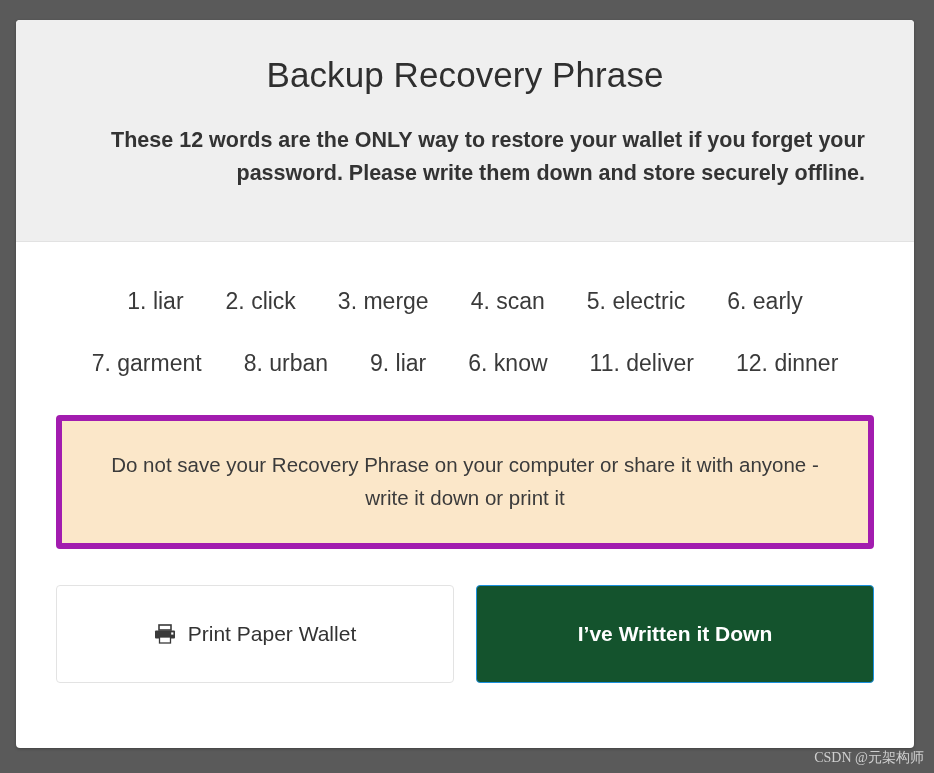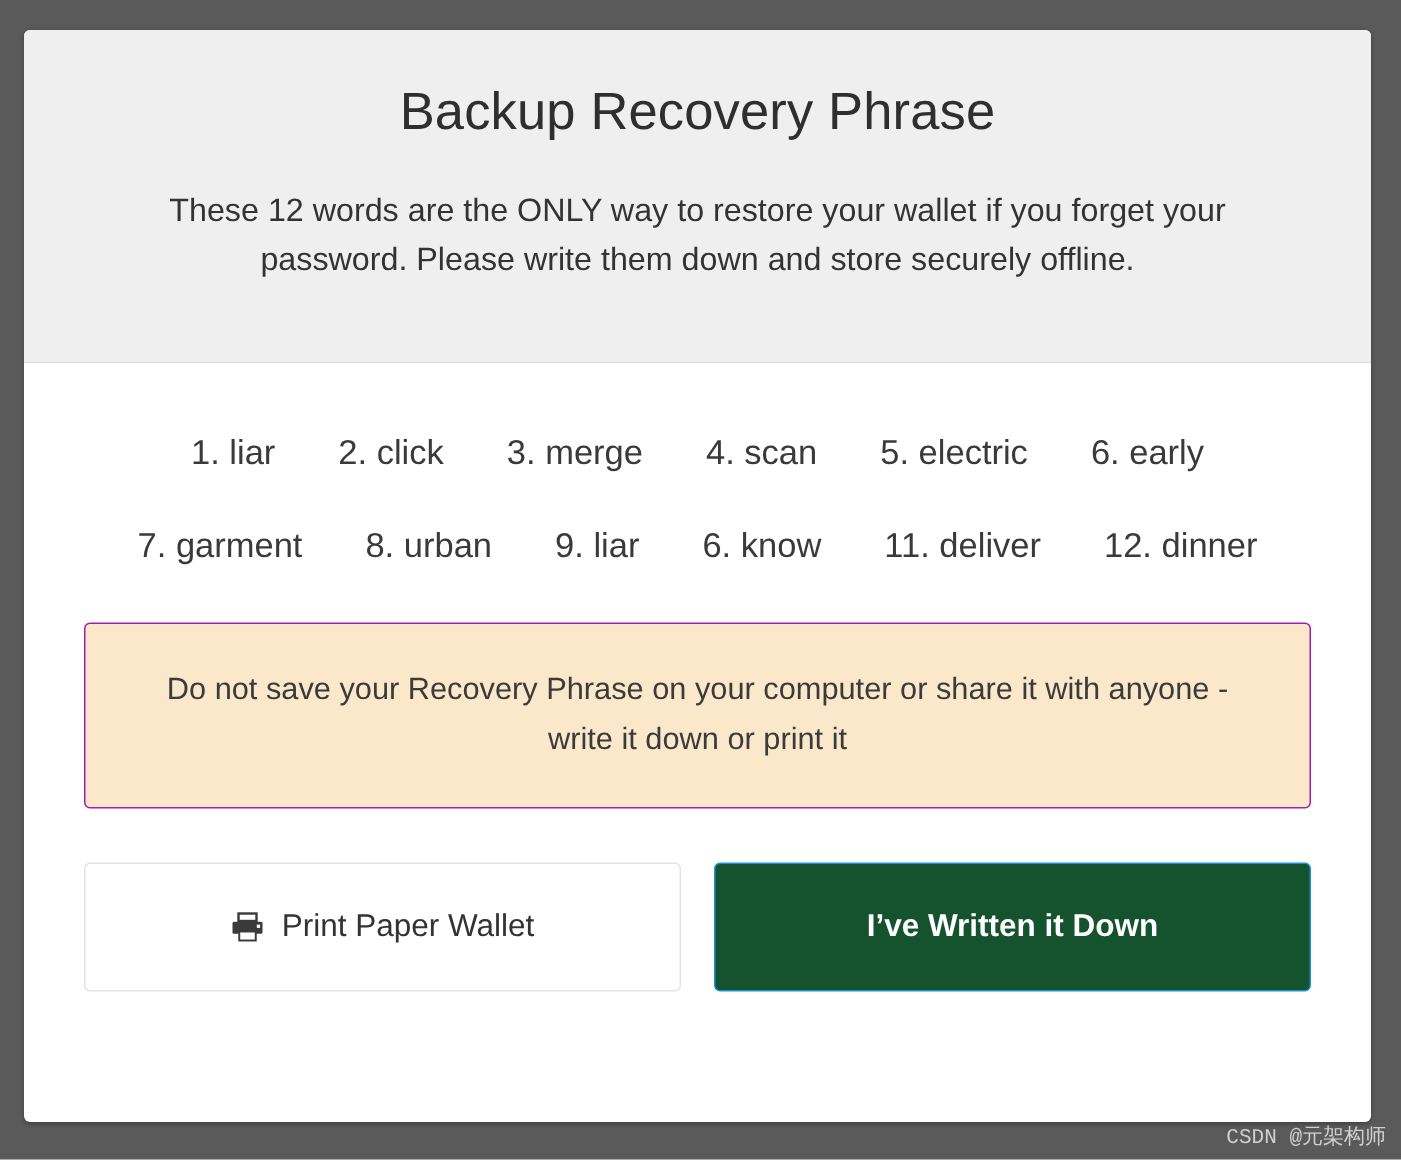--- a/index.html
+++ b/index.html
@@ -43,23 +43,23 @@
     font-size: 35px;
     font-weight: 400;
     color: #2f2f2f;
     letter-spacing: 0.1px;
     line-height: 1.3;
     padding-top: 6px;
   }
   .card-subtitle {
     margin: 26px auto 0 auto;
     max-width: 800px;
-    text-align: center;
+    text-align: right;
     font-size: 21.5px;
-    font-weight: 400;
+    font-weight: 700;
     color: #333333;
     line-height: 1.55;
   }
 
   
   .card-body {
     padding: 24px 36px 0 36px;
     box-sizing: border-box;
     border-radius: 27px;
   }
@@ -81,21 +81,21 @@
     line-height: 1.2;
   }
   .word-index {
     color: #3a3a3a;
   }
 
   
   .warning-box {
     margin: 28px 4px 0 4px;
     background: #fbe7c9;
-    border: 1px solid #a21caf;
+    border: 6px solid #a21caf;
     border-radius: 4px;
     padding: 28px 48px;
     box-sizing: border-box;
     text-align: center;
   }
   .warning-text {
     margin: 0;
     font-size: 20.5px;
     color: #3b3b3b;
     line-height: 1.6;
@@ -103,21 +103,21 @@
   }
 
   
   .action-row {
     display: flex;
     gap: 22px;
     margin: 36px 4px 0 4px;
   }
   .btn {
     flex: 1 1 0;
-    height: 86px;
+    height: 98px;
     border-radius: 4px;
     display: flex;
     align-items: center;
     justify-content: center;
     gap: 12px;
     font-size: 21px;
     cursor: pointer;
     box-sizing: border-box;
     user-select: none;
   }
@@ -142,21 +142,21 @@
   }
   .printer-icon svg { display: block; }
 
   
   .watermark {
     position: absolute;
     right: 10px;
     bottom: 6px;
     font-size: 14px;
     color: #cfcfcf;
-    font-family: Liberation Mono, monospace;
+    font-family: Liberation Serif, serif;
     white-space: nowrap;
     pointer-events: none;
   }
 </style>
 </head>
 <body>
 
 <div class="card">
 
   <div class="card-header">

